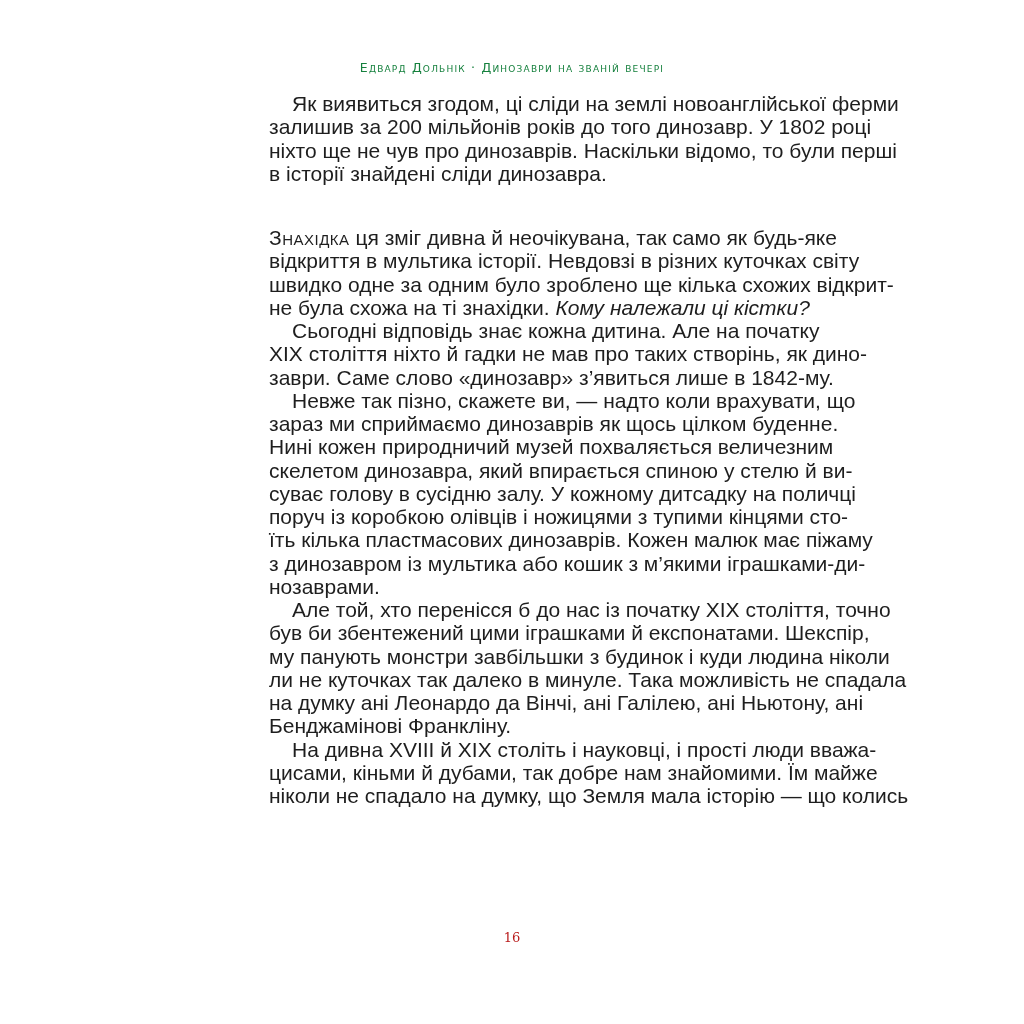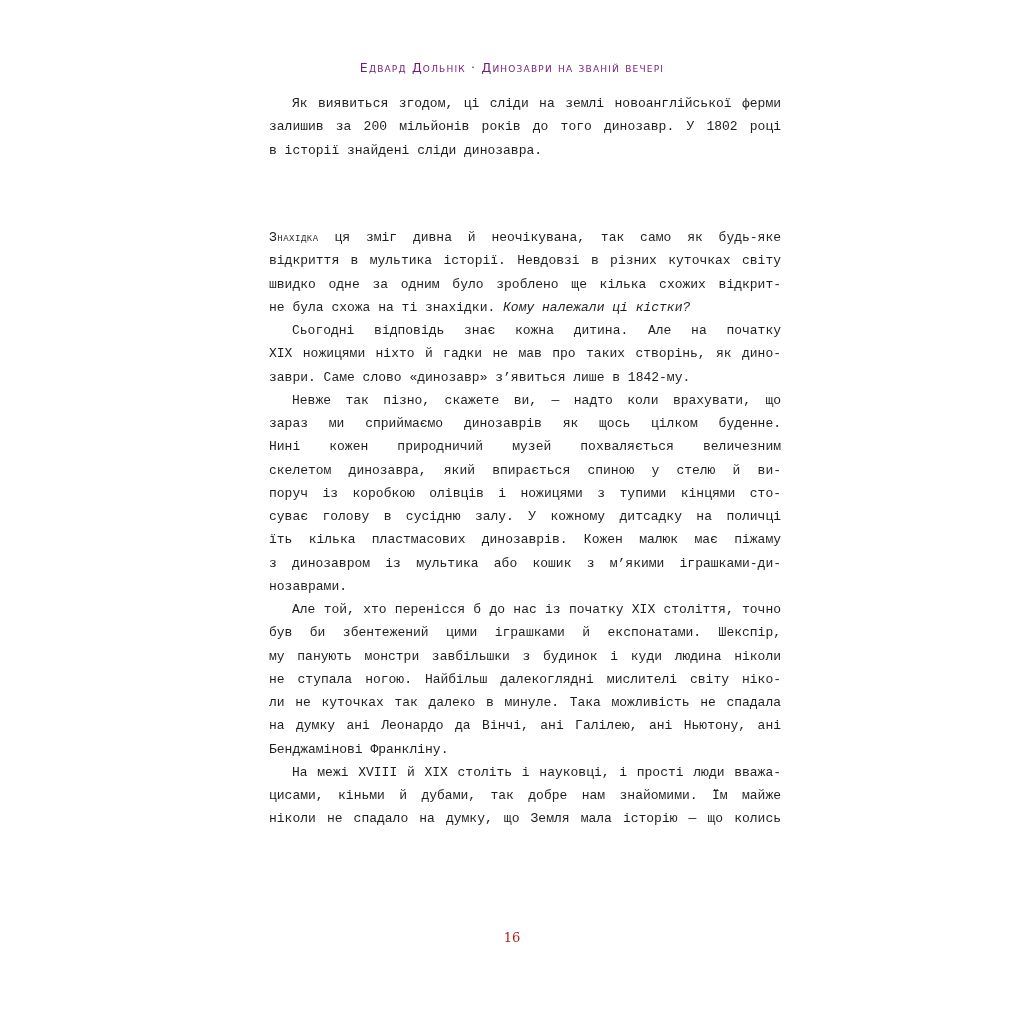--- a/index.html
+++ b/index.html
@@ -1,25 +1,25 @@
 <!DOCTYPE html>
 <html><head>
 <meta charset="utf-8">
 <style>
   html, body { margin: 0; padding: 0; background: #ffffff; }
   body { width: 1024px; height: 1024px; position: relative; overflow: hidden; }
   .page { position: absolute; left: 0; top: 0; width: 1024px; height: 1024px; background: #ffffff; }
   .running-head {
     position: absolute; top: 60px; left: 0; width: 1024px; text-align: center;
     font-family: "DejaVu Sans", sans-serif; font-size: 12.5px; letter-spacing: 1.2px;
-    color: #701a75; font-variant: small-caps; text-transform: none;
+    color: #15803d; font-variant: small-caps; text-transform: none;
   }
   .text-block {
     position: absolute; left: 269px; width: 512px;
-    font-family: Liberation Mono, monospace; font-size: 13px; line-height: 23.25px;
+    font-family: Liberation Sans, sans-serif; font-size: 21px; line-height: 23.25px;
     color: #1e1e1e; text-align: justify; text-align-last: left;
   }
   .line { display: block; white-space: nowrap; text-align: justify; text-align-last: justify; }
   .line.last { text-align-last: left; }
   .line.indent { padding-left: 23px; }
   .sc { font-variant: small-caps; letter-spacing: 0.5px; }
   .it { font-style: italic; margin-top: 28px; }
   #block1 { top: 92px; }
   #block2 { top: 226px; }
   .folio {
@@ -32,50 +32,50 @@
 
 <div class="page">
 
   <div class="running-head">
     <span>Едвард Дольнік</span><span> · </span><span>Динозаври на званій вечері</span>
   </div>
 
   <div class="text-block" id="block1">
     <span class="line indent">Як виявиться згодом, ці сліди на землі новоанглійської ферми</span>
     <span class="line">залишив за 200 мільйонів років до того динозавр. У 1802 році</span>
+    <span class="line">ніхто ще не чув про динозаврів. Наскільки відомо, то були перші</span>
     <span class="line last">в історії знайдені сліди динозавра.</span>
   </div>
 
   <div class="text-block" id="block2">
     <span class="line"><span class="sc">Знахідка</span><span> ця зміг дивна й неочікувана, так само як будь-яке</span></span>
     <span class="line">відкриття в мультика історії. Невдовзі в різних куточках світу</span>
     <span class="line">швидко одне за одним було зроблено ще кілька схожих відкрит-</span>
     <span class="line last"><span>не була схожа на ті знахідки. </span><span class="it">Кому належали ці кістки?</span></span>
 
     <span class="line indent">Сьогодні відповідь знає кожна дитина. Але на початку</span>
-    <span class="line">XIX ножицями ніхто й гадки не мав про таких створінь, як дино-</span>
+    <span class="line">XIX століття ніхто й гадки не мав про таких створінь, як дино-</span>
     <span class="line last">заври. Саме слово «динозавр» з’явиться лише в 1842-му.</span>
 
     <span class="line indent">Невже так пізно, скажете ви, — надто коли врахувати, що</span>
     <span class="line">зараз ми сприймаємо динозаврів як щось цілком буденне.</span>
     <span class="line">Нині кожен природничий музей похваляється величезним</span>
     <span class="line">скелетом динозавра, який впирається спиною у стелю й ви-</span>
+    <span class="line">суває голову в сусідню залу. У кожному дитсадку на поличці</span>
     <span class="line">поруч із коробкою олівців і ножицями з тупими кінцями сто-</span>
-    <span class="line">суває голову в сусідню залу. У кожному дитсадку на поличці</span>
     <span class="line">їть кілька пластмасових динозаврів. Кожен малюк має піжаму</span>
     <span class="line">з динозавром із мультика або кошик з м’якими іграшками-ди-</span>
     <span class="line last">нозаврами.</span>
 
     <span class="line indent">Але той, хто перенісся б до нас із початку XIX століття, точно</span>
     <span class="line">був би збентежений цими іграшками й експонатами. Шекспір,</span>
     <span class="line">му панують монстри завбільшки з будинок і куди людина ніколи</span>
-    <span class="line">не ступала ногою. Найбільш далекоглядні мислителі світу ніко-</span>
     <span class="line">ли не куточках так далеко в минуле. Така можливість не спадала</span>
     <span class="line">на думку ані Леонардо да Вінчі, ані Галілею, ані Ньютону, ані</span>
     <span class="line last">Бенджамінові Франкліну.</span>
 
-    <span class="line indent">На межі XVIII й XIX століть і науковці, і прості люди вважа-</span>
+    <span class="line indent">На дивна XVIII й XIX століть і науковці, і прості люди вважа-</span>
     <span class="line">цисами, кіньми й дубами, так добре нам знайомими. Їм майже</span>
     <span class="line">ніколи не спадало на думку, що Земля мала історію — що колись</span>
   </div>
 
   <div class="folio">16</div>
 </div>
 
 </body></html>

